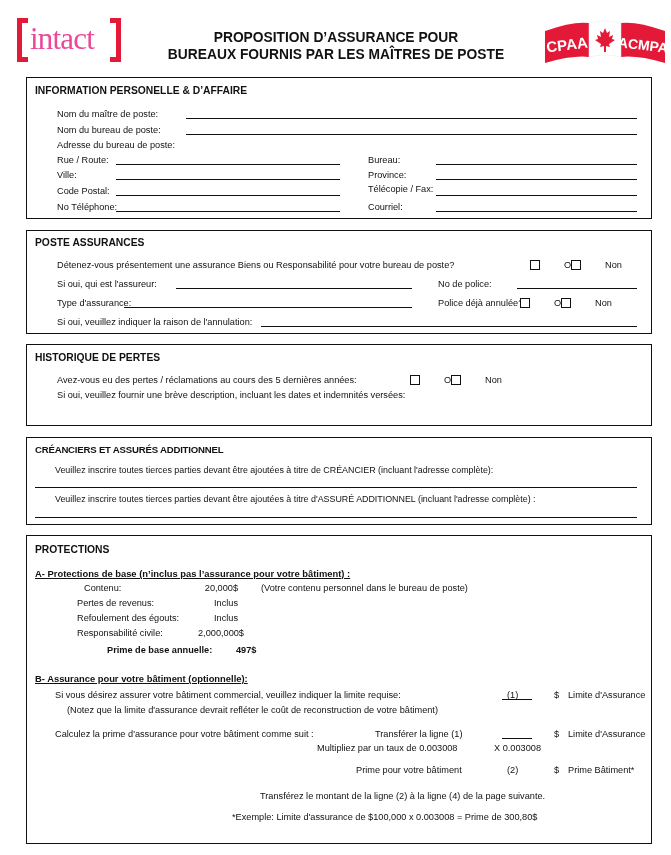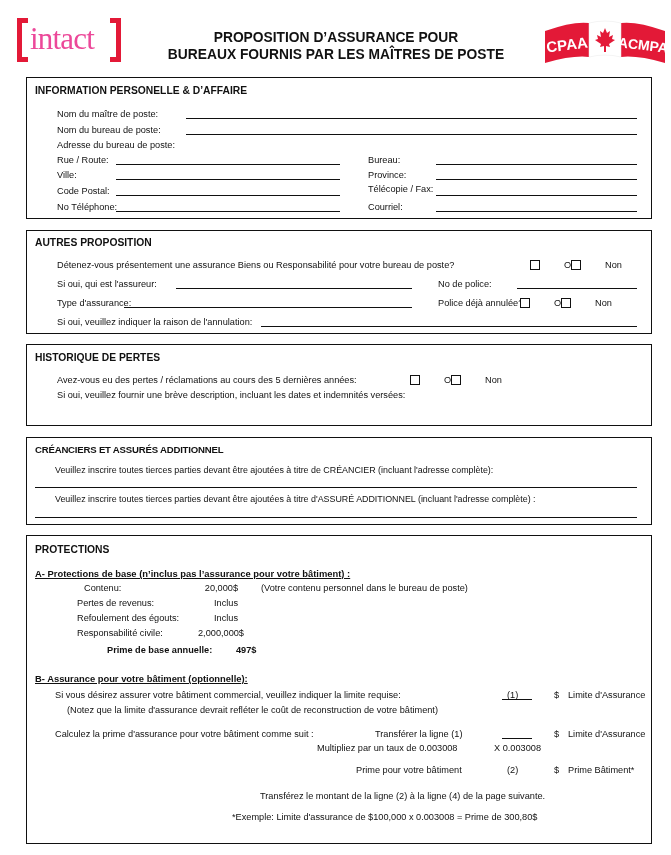--- a/index.html
+++ b/index.html
@@ -81,21 +81,21 @@
 <div class="line" style="left:116px;top:195px;width:224px;"></div>
 <div class="txt" style="left:348px;top:184px;">Télécopie / Fax:</div>
 <div class="line" style="left:436px;top:195px;width:201px;"></div>
 
 <div class="txt" style="left:37px;top:202px;">No Téléphone:</div>
 <div class="line" style="left:116px;top:211px;width:224px;"></div>
 <div class="txt" style="left:348px;top:202px;">Courriel:</div>
 <div class="line" style="left:436px;top:211px;width:201px;"></div>
 
 <div class="box" style="top:230px;height:104px;"></div>
-<div class="sec-title" style="top:237px;">AUTRES PROPOSITION</div>
+<div class="sec-title" style="top:237px;">POSTE ASSURANCES</div>
 
 <div class="txt" style="left:37px;top:260px;">Détenez-vous présentement une assurance Biens ou Responsabilité pour votre bureau de poste?</div>
 <div class="cb" style="left:530px;top:260px;"></div>
 <div class="txt" style="left:544px;top:260px;">Oui</div>
 <div class="cb" style="left:571px;top:260px;"></div>
 <div class="txt" style="left:585px;top:260px;">Non</div>
 
 <div class="txt" style="left:37px;top:279px;">Si oui, qui est l'assureur:</div>
 <div class="line" style="left:176px;top:288px;width:236px;"></div>
 <div class="txt" style="left:418px;top:279px;">No de police:</div>

